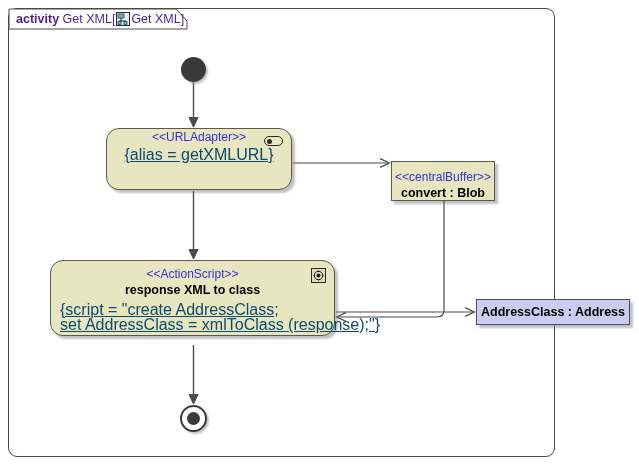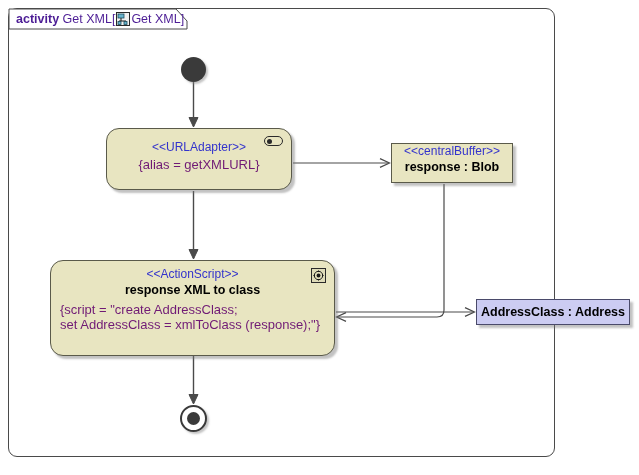--- a/index.html
+++ b/index.html
@@ -94,53 +94,54 @@
   }
   .node-name {
     color: #000000;
     font-size: 12.5px;
     font-weight: bold;
     text-align: center;
     line-height: 16px;
     white-space: nowrap;
   }
   .node-body {
-    color: #701a75;
-    font-size: 13px;
+    color: #0c4a6e;
+    font-size: 16px;
     line-height: 15px;
     text-align: left;
     white-space: pre;
+    text-decoration: underline;
   }
 
   
   #node-get-xml {
     left: 106px;
     top: 128px;
     width: 186px;
     height: 62px;
-    padding-top: 11px;
+    padding-top: 1px;
   }
   #node-get-xml .node-body {
     text-align: center;
     margin-top: 2px;
   }
 
   #node-response-buffer {
     left: 391px;
-    top: 143px;
-    width: 122px;
+    top: 161px;
+    width: 104px;
     height: 40px;
-    padding-top: 0;
+    padding-top: 8px;
   }
 
   #node-convert {
     left: 50px;
     top: 260px;
     width: 285px;
-    height: 96px;
+    height: 76px;
     padding-top: 6px;
   }
   #node-convert .node-body {
     margin-left: 9px;
     margin-top: 4px;
   }
 
   #node-address-class {
     left: 476px;
     top: 299px;
@@ -293,21 +294,21 @@
   <div id="node-get-xml" class="node rounded">
     <div class="stereotype">&lt;&lt;URLAdapter&gt;&gt;</div>
     <div class="node-body">{alias = getXMLURL}</div>
     <div class="corner-icon">
       <div class="pin-icon"></div>
     </div>
   </div>
 
   <div id="node-response-buffer" class="node">
     <div class="stereotype">&lt;&lt;centralBuffer&gt;&gt;</div>
-    <div class="node-name">response : Blob</div>
+    <div class="node-name">convert : Blob</div>
   </div>
 
   <div id="node-convert" class="node rounded">
     <div class="stereotype">&lt;&lt;ActionScript&gt;&gt;</div>
     <div class="node-name">response XML to class</div>
     <div class="node-body">{script = "create AddressClass;
 set AddressClass = xmlToClass (response);"}</div>
     <div class="corner-icon">
       <div class="gear-icon-box">
         <svg width="11" height="11" viewBox="0 0 11 11">

